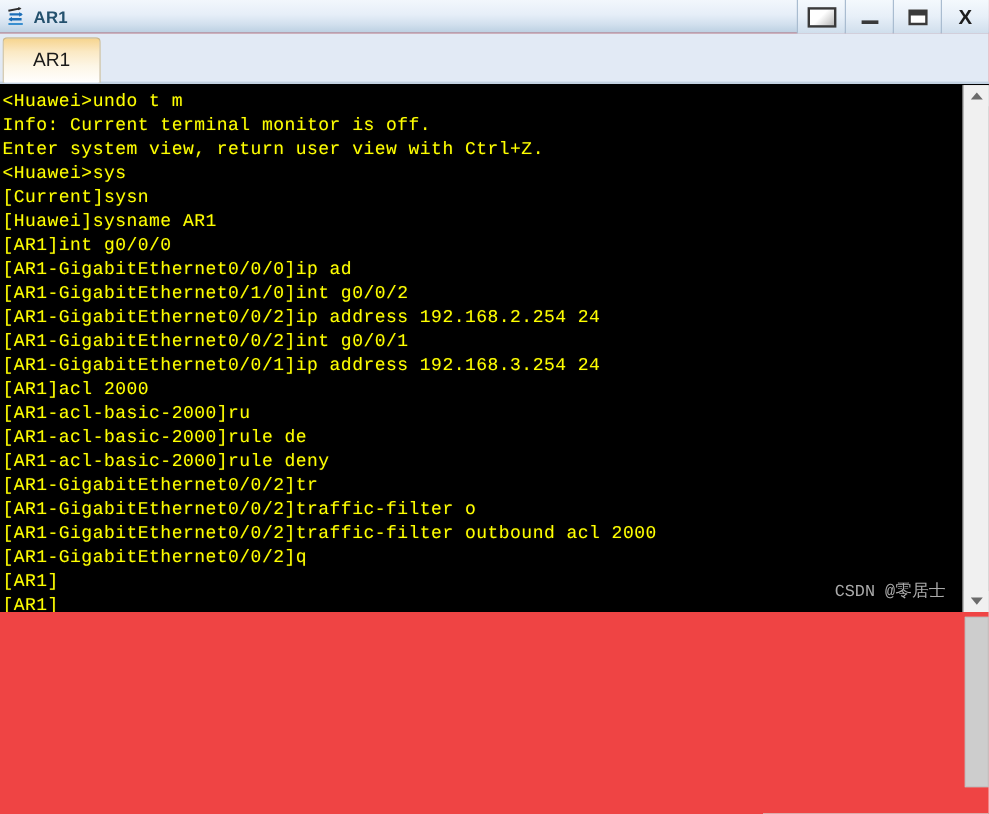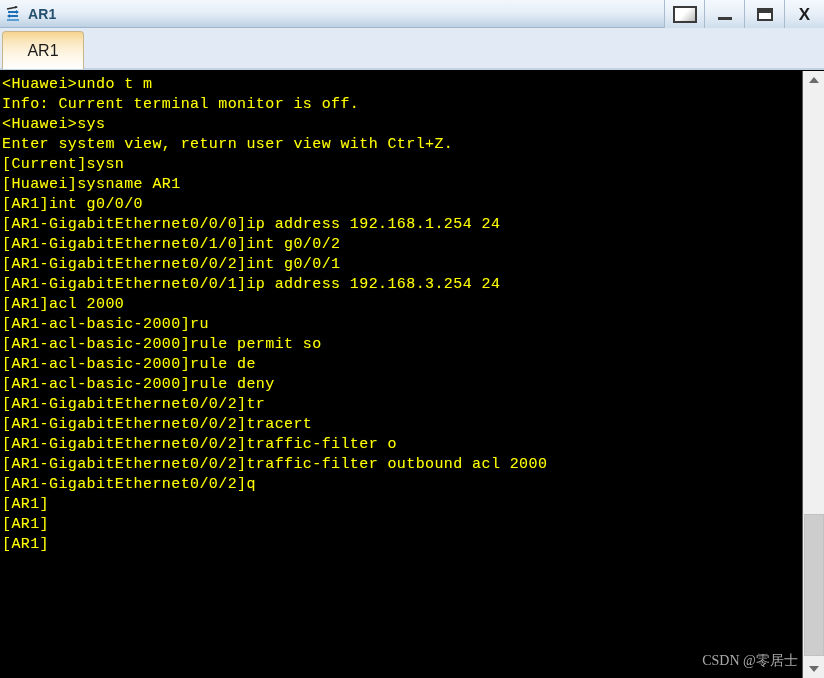--- a/index.html
+++ b/index.html
@@ -135,21 +135,21 @@
   .tab-label {
     font-size: 16px;
     color: #1b1b1b;
     font-family: "Liberation Sans", sans-serif;
     line-height: 18px;
   }
 
   
   #terminal-wrap {
     position: relative;
-    height: 608px;
+    height: 440px;
     box-sizing: border-box;
     background: #000000;
     display: flex;
     border-top: 1px solid #000000;
   }
 
   #terminal {
     flex: 1 1 auto;
     background: #000000;
     overflow: hidden;
@@ -164,25 +164,25 @@
     line-height: 20px;
     color: #ffff00;
     white-space: pre;
     letter-spacing: 0.4px;
     text-shadow: 0 0 1px rgba(190,190,0,0.35);
   }
 
   
   #watermark {
     position: absolute;
-    right: 4px;
+    right: 14px;
     bottom: 8px;
     font-size: 14px;
     color: #c9c9c9;
-    font-family: Liberation Serif, serif;
+    font-family: Liberation Mono, monospace;
     white-space: nowrap;
     opacity: 0.85;
     pointer-events: none;
   }
 
   
   #vscroll {
     width: 22px;
     flex: 0 0 22px;
     background: #f0f0f0;
@@ -268,36 +268,35 @@
       <span class="tab-label">AR1</span>
     </div>
   </div>
 
   <div id="terminal-wrap">
 
     <div id="terminal">
 
       <div class="term-line">&lt;Huawei&gt;undo t m</div>
         <div class="term-line">Info: Current terminal monitor is off.</div>
+        <div class="term-line">Enter system view, return user view with Ctrl+Z.</div>
         <div class="term-line">&lt;Huawei&gt;sys</div>
-        <div class="term-line">Enter system view, return user view with Ctrl+Z.</div>
         <div class="term-line">[Current]sysn</div>
         <div class="term-line">[Huawei]sysname AR1</div>
         <div class="term-line">[AR1]int g0/0/0</div>
-        <div class="term-line">[AR1-GigabitEthernet0/0/0]ip address 192.168.1.254 24</div>
+        <div class="term-line">[AR1-GigabitEthernet0/0/0]ip ad</div>
         <div class="term-line">[AR1-GigabitEthernet0/1/0]int g0/0/2</div>
+        <div class="term-line">[AR1-GigabitEthernet0/0/2]ip address 192.168.2.254 24</div>
         <div class="term-line">[AR1-GigabitEthernet0/0/2]int g0/0/1</div>
         <div class="term-line">[AR1-GigabitEthernet0/0/1]ip address 192.168.3.254 24</div>
         <div class="term-line">[AR1]acl 2000</div>
         <div class="term-line">[AR1-acl-basic-2000]ru</div>
-        <div class="term-line">[AR1-acl-basic-2000]rule permit so</div>
         <div class="term-line">[AR1-acl-basic-2000]rule de</div>
         <div class="term-line">[AR1-acl-basic-2000]rule deny</div>
         <div class="term-line">[AR1-GigabitEthernet0/0/2]tr</div>
-        <div class="term-line">[AR1-GigabitEthernet0/0/2]tracert</div>
         <div class="term-line">[AR1-GigabitEthernet0/0/2]traffic-filter o</div>
         <div class="term-line">[AR1-GigabitEthernet0/0/2]traffic-filter outbound acl 2000</div>
         <div class="term-line">[AR1-GigabitEthernet0/0/2]q</div>
         <div class="term-line">[AR1]</div>
         <div class="term-line">[AR1]</div>
         <div class="term-line">[AR1]</div>
         <div id="watermark">CSDN @零居士</div>
     </div>
 
     <div id="vscroll">

